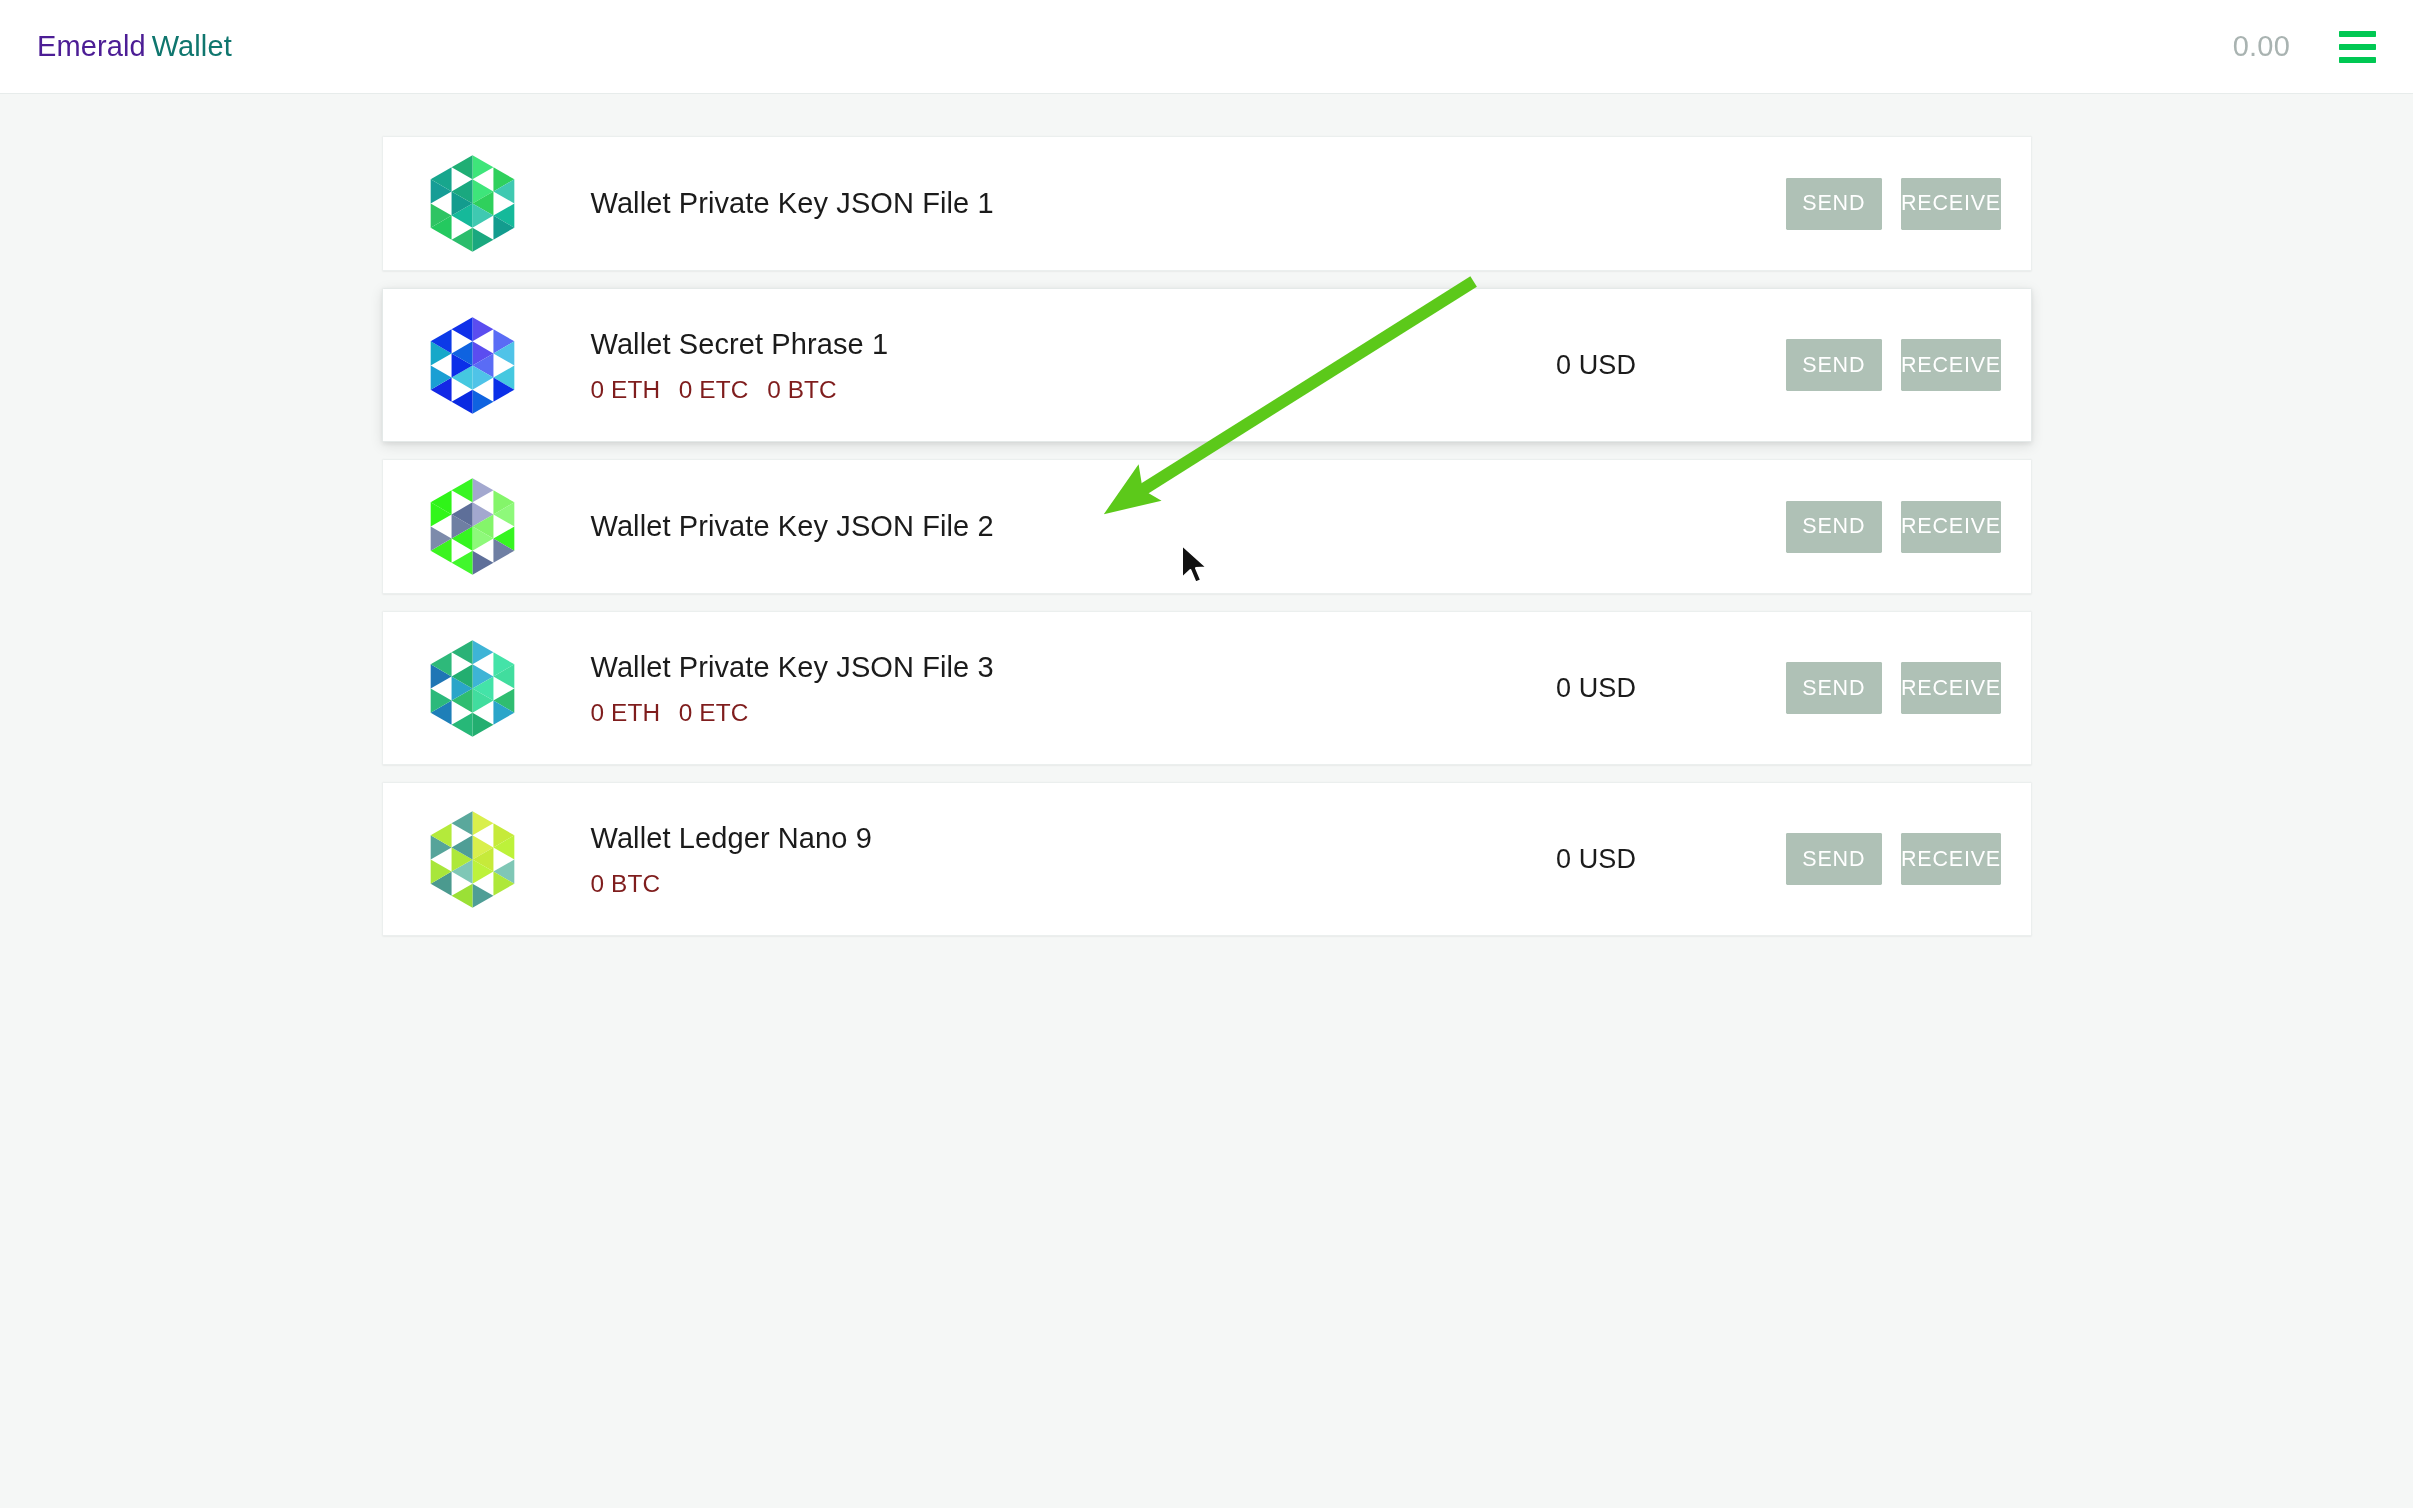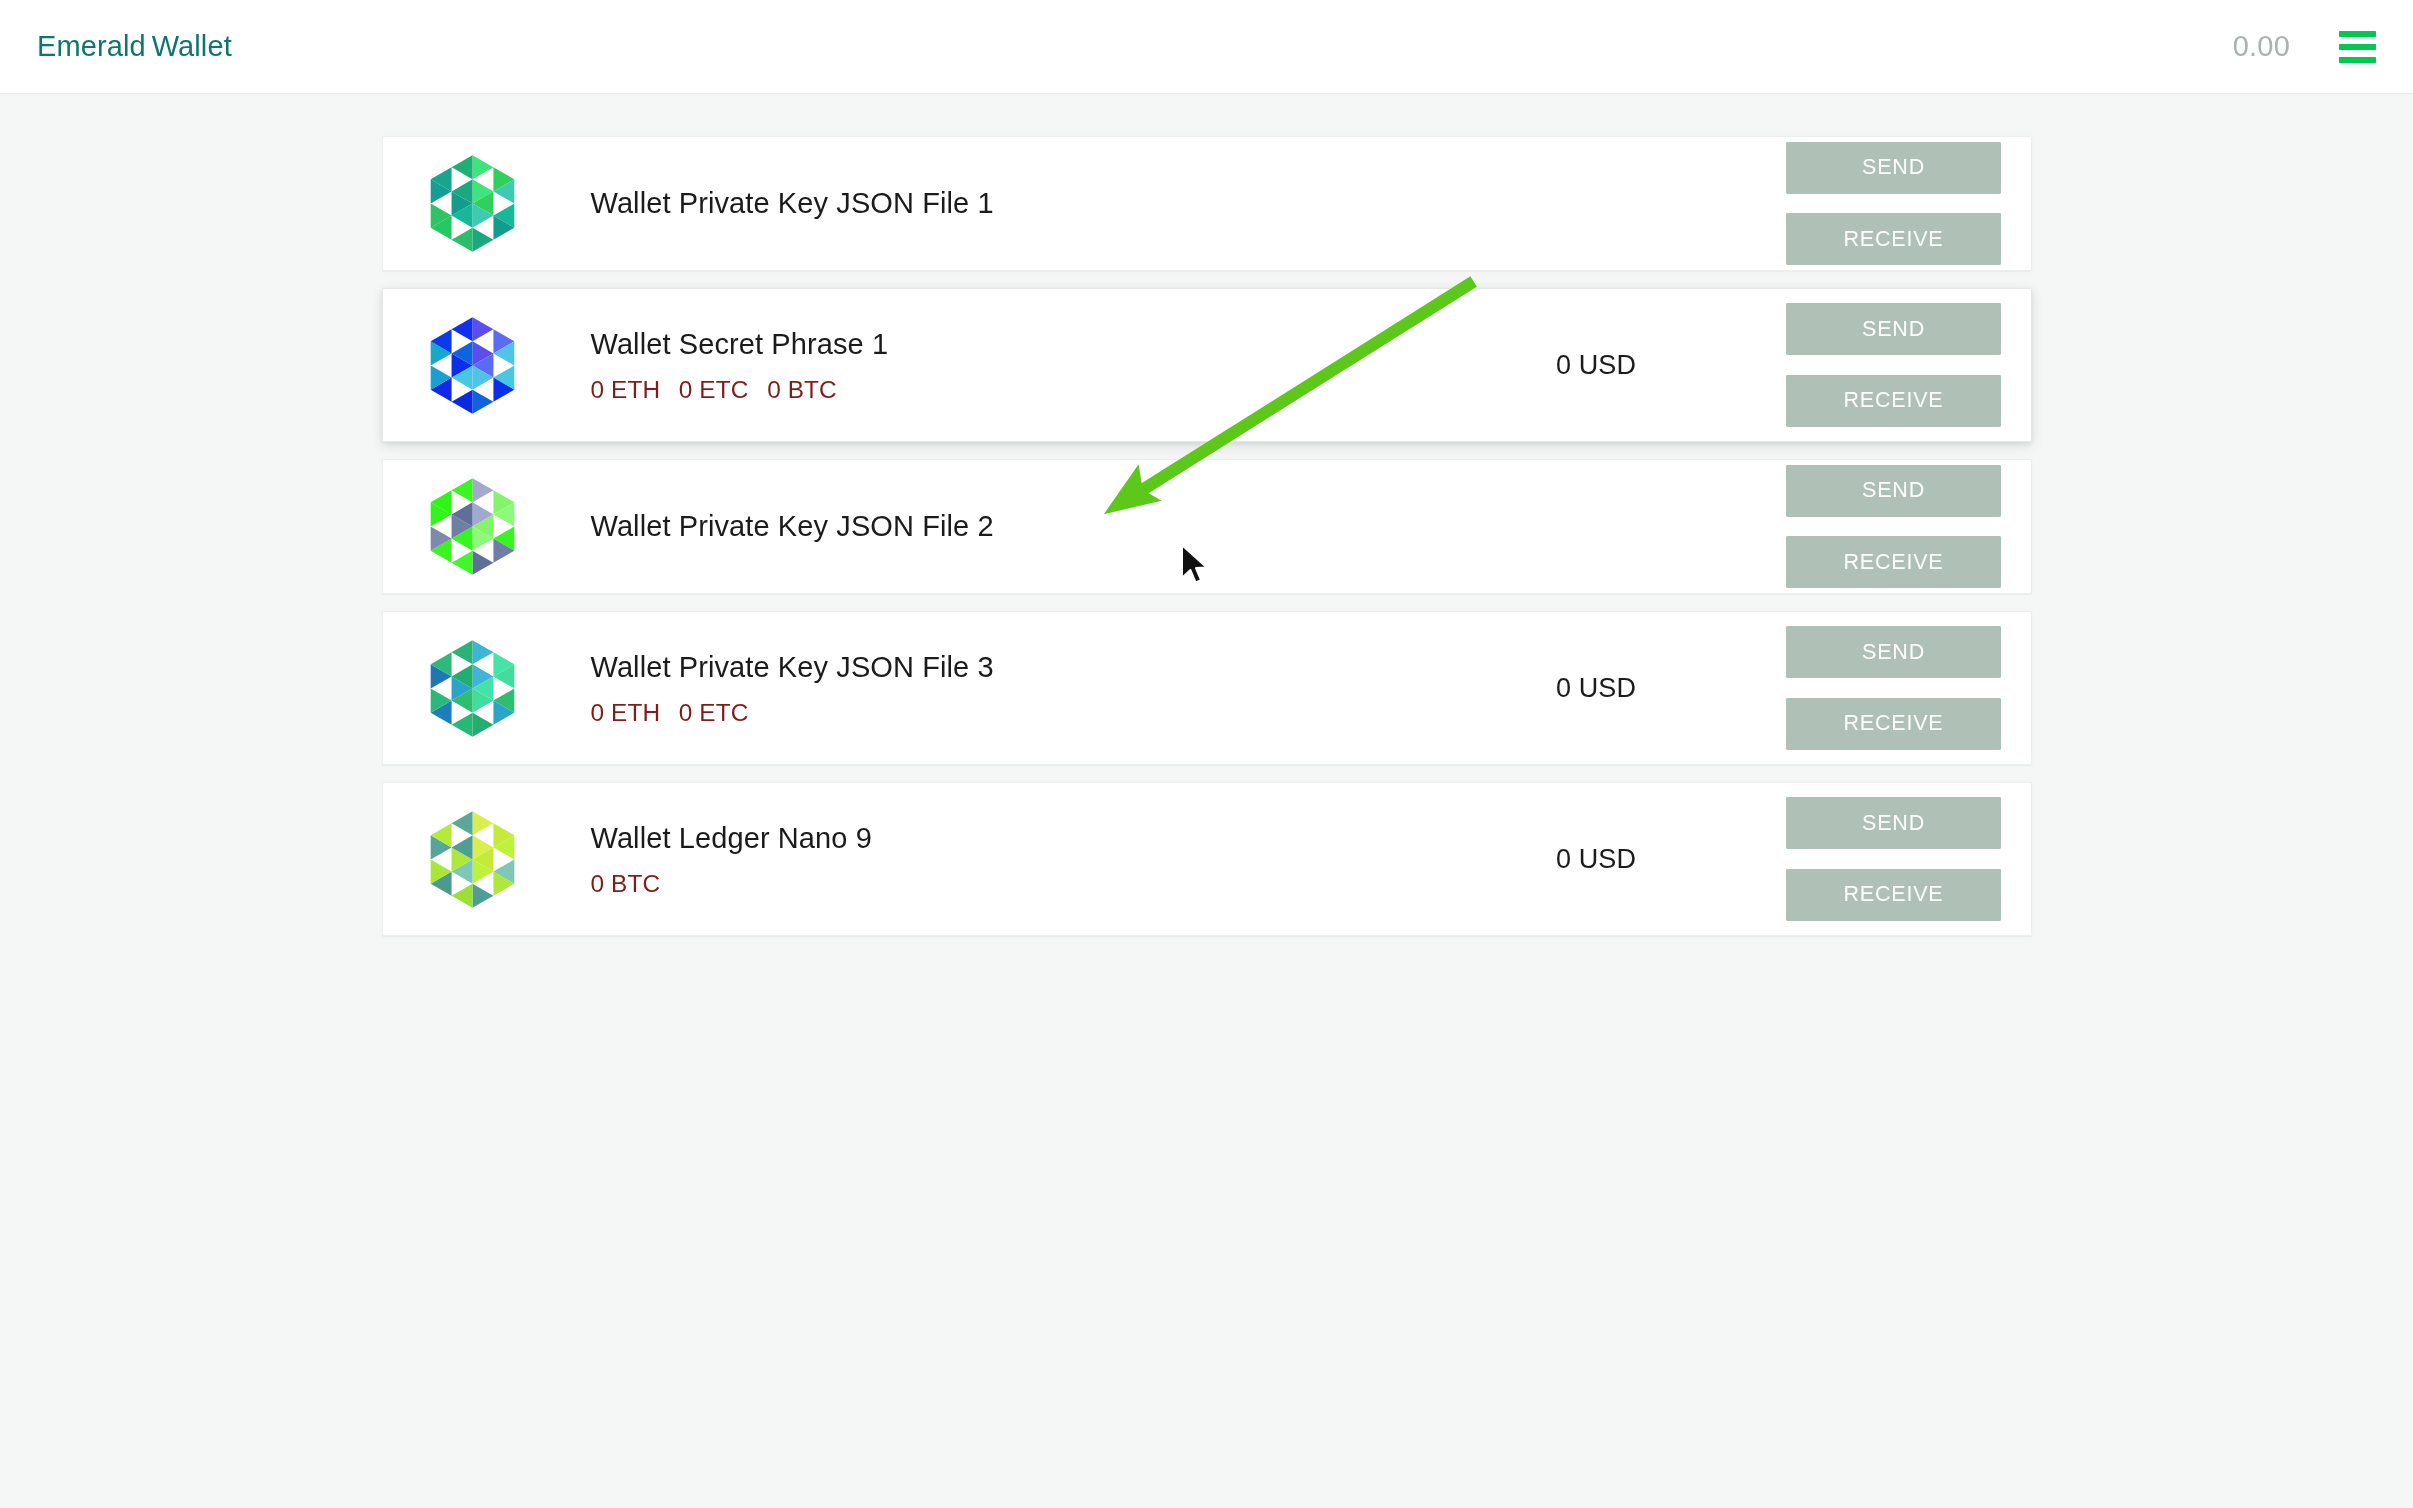--- a/index.html
+++ b/index.html
@@ -33,21 +33,21 @@
     justify-content: space-between;
     padding: 0 37px 0 37px;
   }
 
   #brand {
     font-size: 29px;
     letter-spacing: 0.1px;
     white-space: nowrap;
     user-select: none;
   }
-  #brand .brand-emerald { color: #0f766e; margin-top: 8px; }
+  #brand .brand-emerald { color: #4c1d95; margin-top: 8px; }
   #brand .brand-wallet  { color: #0f766e; margin-left: 6px; }
 
   #header-right {
     display: flex;
     align-items: flex-end;
     gap: 49px;
   }
 
   #total-balance {
     font-size: 29px;
@@ -144,21 +144,21 @@
     color: #1b1b1b;
     letter-spacing: 0.1px;
     text-align: left;
     padding-right: 14.4px;
     white-space: nowrap;
   }
 
   .card-actions {
     flex: 0 0 auto;
     display: flex;
-    flex-direction: column;
+    flex-direction: row;
     gap: 19.4px;
     width: 215px;
   }
 
   .action-button {
     width: 215px;
     height: 52px;
     background: #afc1b6;
     color: #ffffff;
     border: none;

